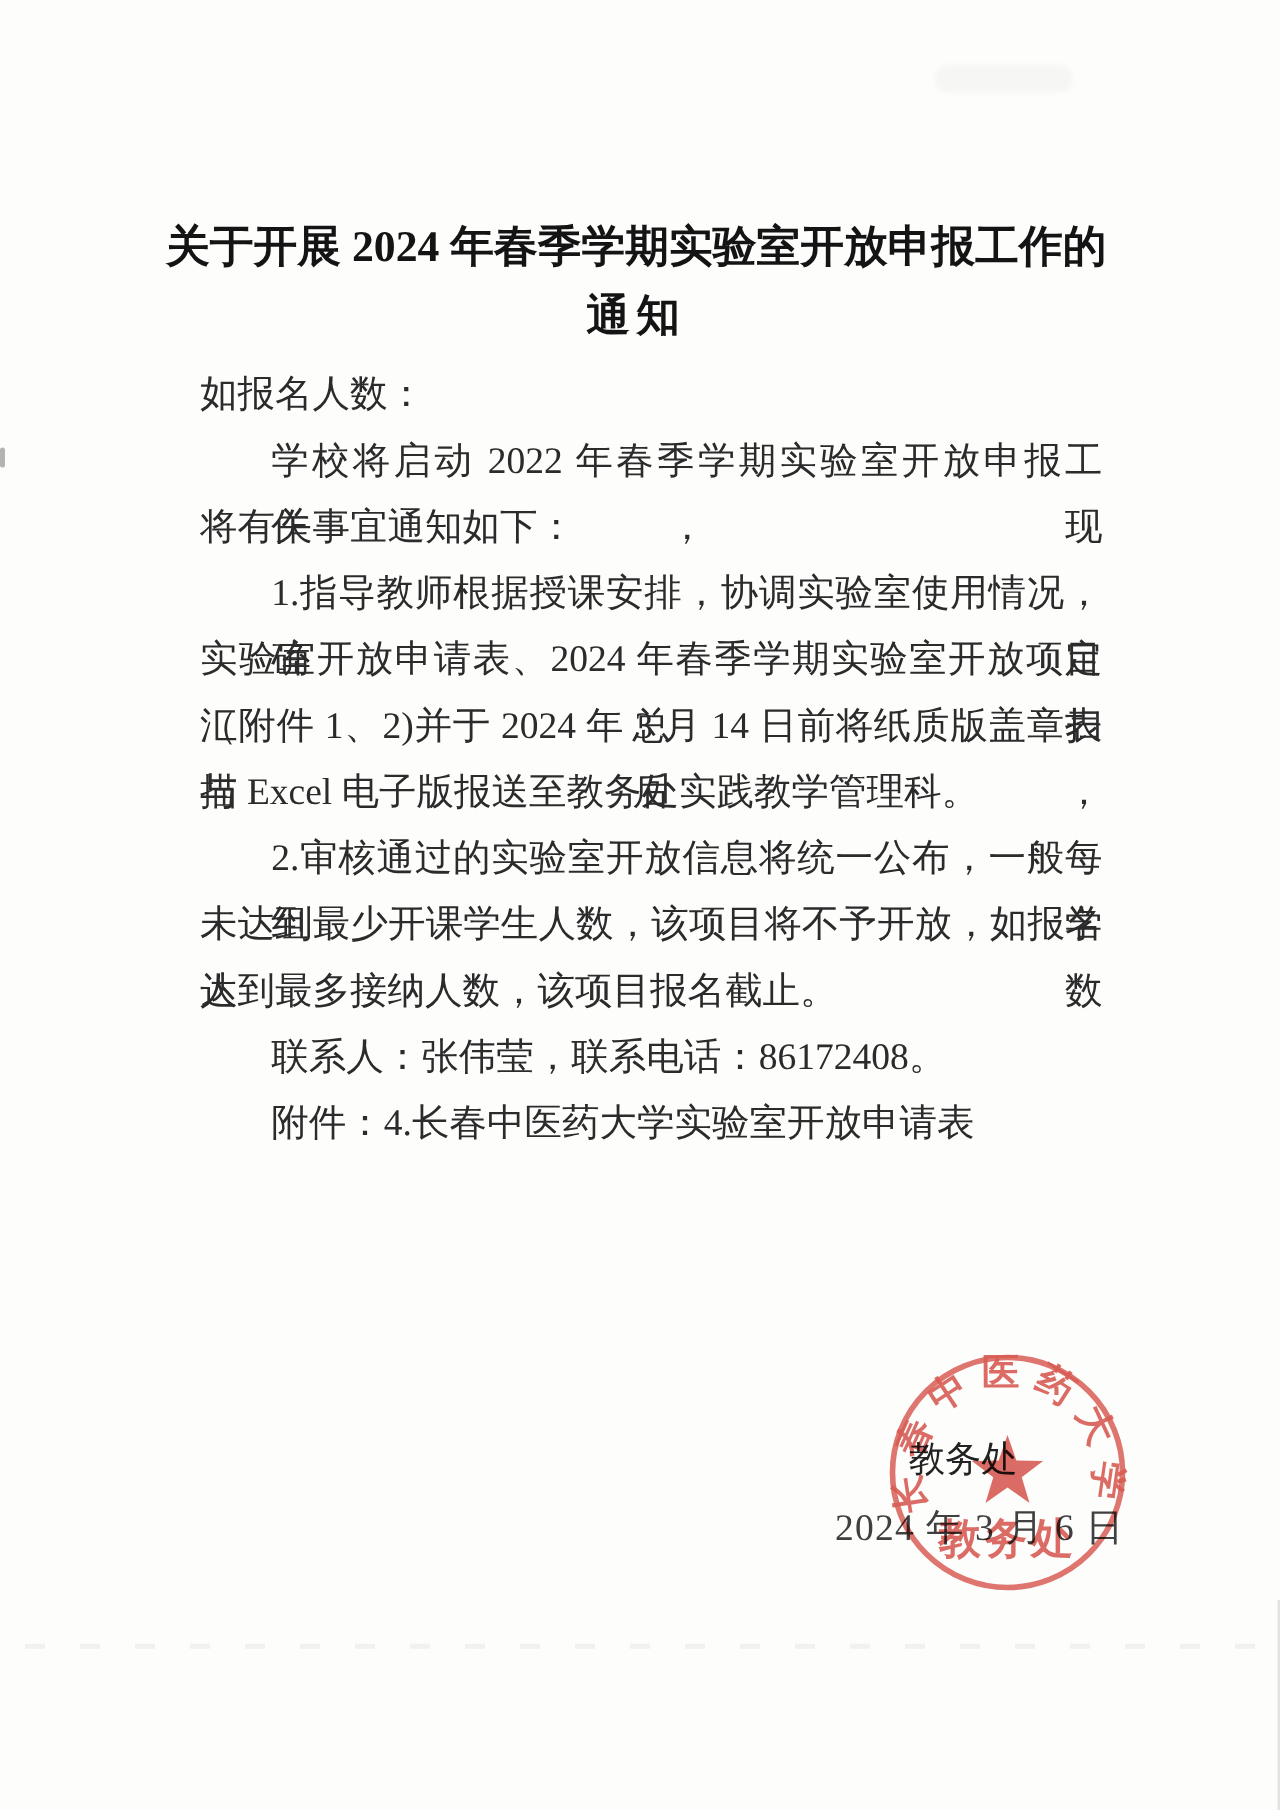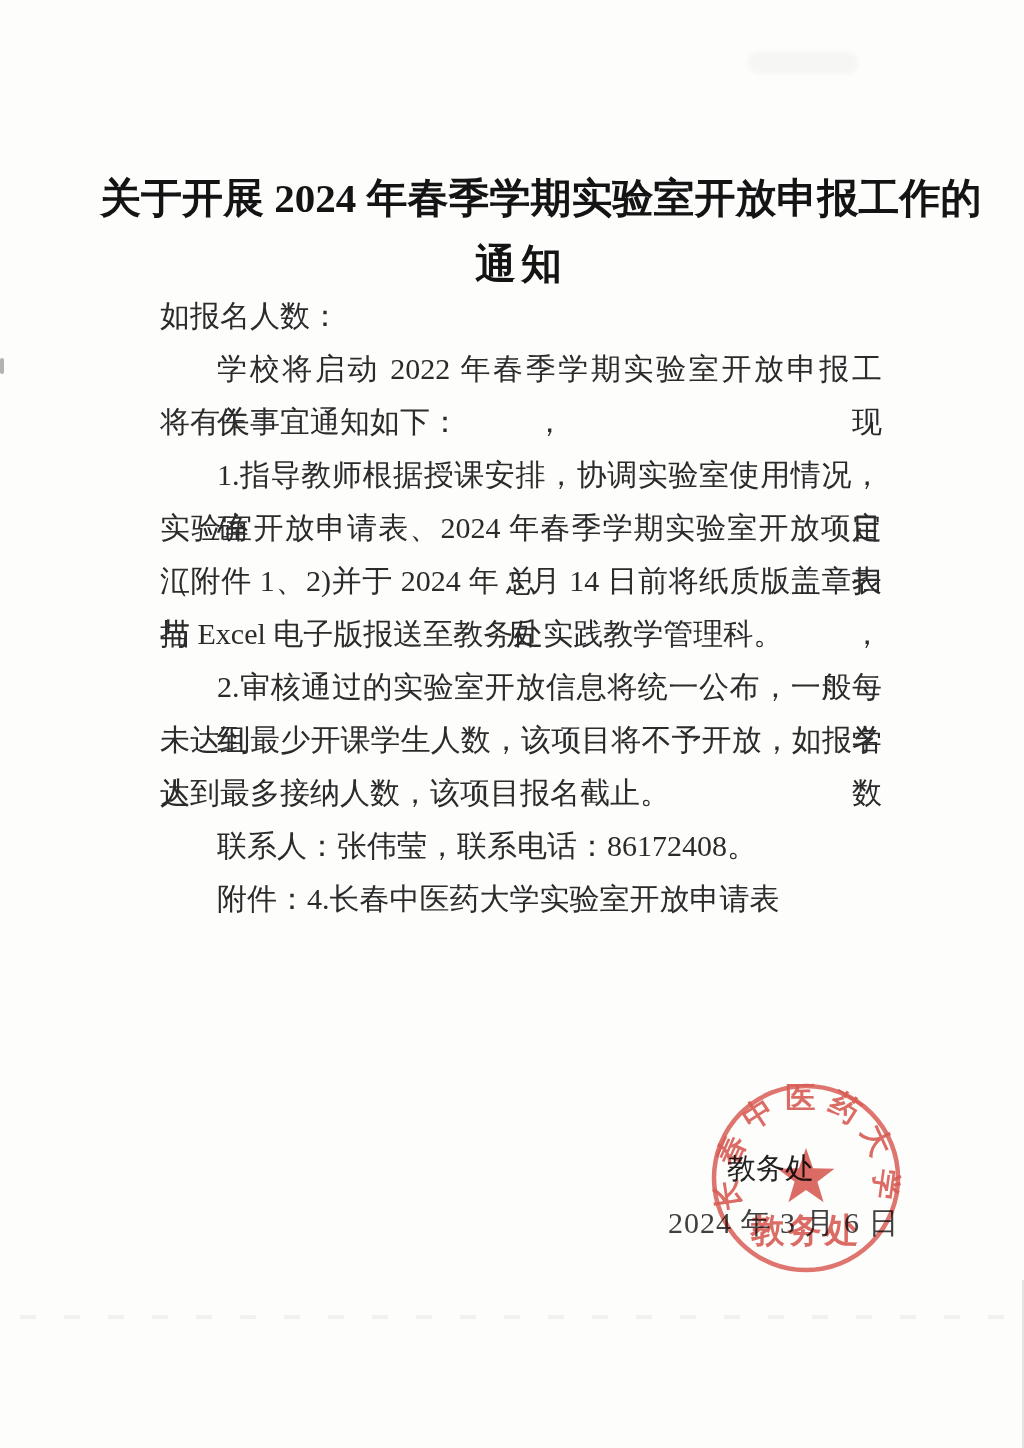--- a/index.html
+++ b/index.html
@@ -9,30 +9,30 @@
     width: 1024px;
     height: 1448px;
     margin: 0 auto;
     background: #fdfdfc;
     font-family: "Liberation Serif", "DejaVu Serif", serif;
     color: #2b2b2b;
     overflow: hidden;
   }
   .title-block {
     position: absolute;
-    left: 100px;
+    left: 88px;
     top: 176px;
     width: 842px;
     text-align: center;
     font-weight: bold;
     color: #141414;
-    font-size: 41px;
+    font-size: 35px;
   }
   .title-line1 { line-height: 44px; white-space: nowrap; }
-  .title-line2 { line-height: 44px; margin-top: 22px; letter-spacing: 5px; }
+  .title-line2 { line-height: 44px; margin-top: 11px; letter-spacing: 5px; }
   .body-block {
     position: absolute;
     left: 160px;
     top: 289px;
     width: 722px;
     font-size: 30px;
   }
   .line {
     height: 53px;
     line-height: 53px;

